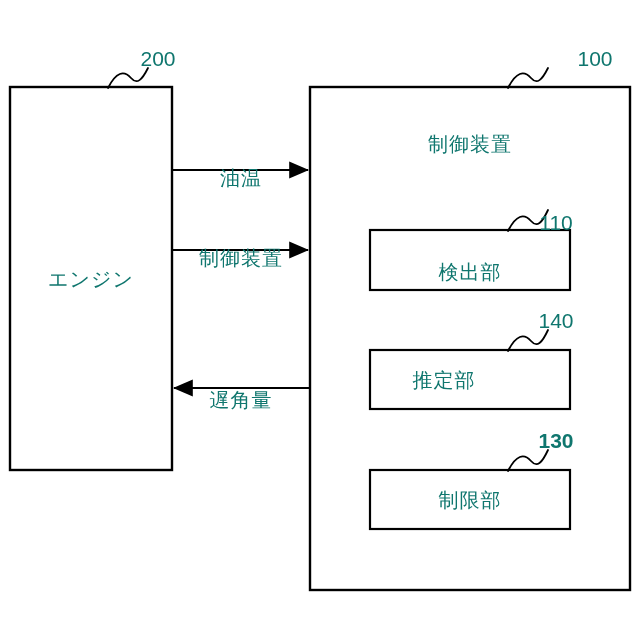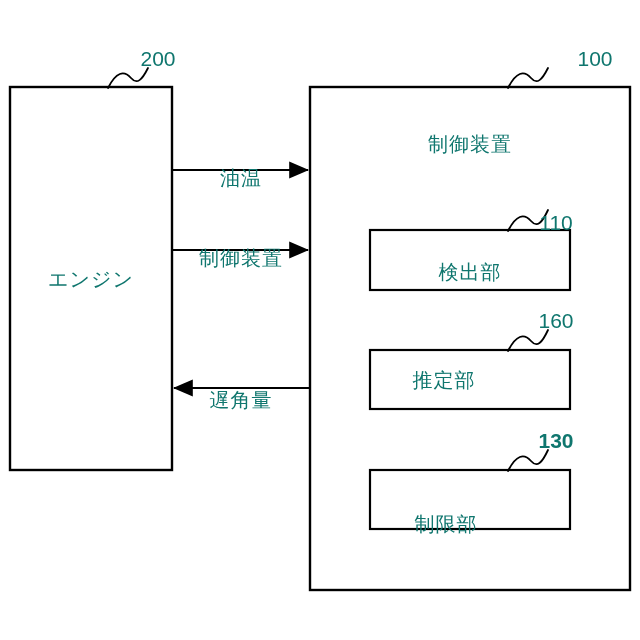--- a/index.html
+++ b/index.html
@@ -80,31 +80,31 @@
   </svg>
 
   <div class="lbl cjk ctr" style="left:91px; top:279px;text-align:center;">エンジン</div>
 
   <div class="lbl cjk ctr" style="left:470px; top:144px;">制御装置</div>
 
   <div class="lbl cjk ctr" style="left:470px; top:260px;margin-top:12px;">検出部</div>
 
   <div class="lbl cjk ctr" style="left:444px; top:380px;">推定部</div>
 
-  <div class="lbl cjk ctr" style="left:446px; top:500px;margin-top:24px;">制限部</div>
+  <div class="lbl cjk ctr" style="left:470px; top:500px;">制限部</div>
 
   <div class="lbl cjk-sm ctr" style="left:241px; top:142px;">油温</div>
 
   <div class="lbl cjk-sm ctr" style="left:241px; top:222px;">制御装置</div>
 
   <div class="lbl cjk-sm ctr" style="left:241px; top:364px;">遅角量</div>
 
   <div class="lbl refnum ctr" style="left:158px; top:58px;">200</div>
 
   <div class="lbl refnum ctr" style="left:556px; top:58px;margin-left:39px;">100</div>
 
   <div class="lbl refnum ctr" style="left:556px; top:192px;margin-top:30px;">110</div>
 
-  <div class="lbl refnum ctr" style="left:556px; top:320px;">160</div>
+  <div class="lbl refnum ctr" style="left:556px; top:320px;">140</div>
 
   <div class="lbl refnum ctr" style="left:556px; top:440px;font-weight:bold;">130</div>
 
 </div>
 
 </body></html>

